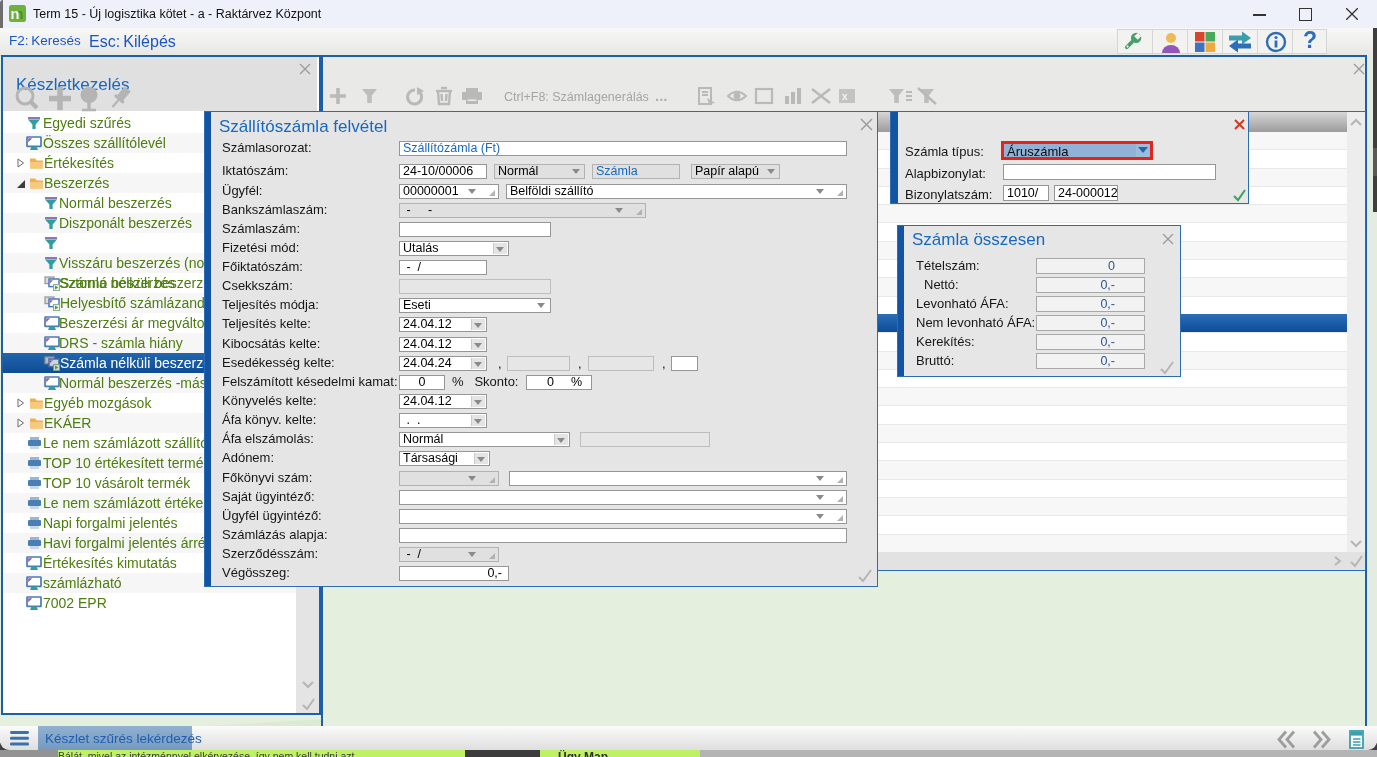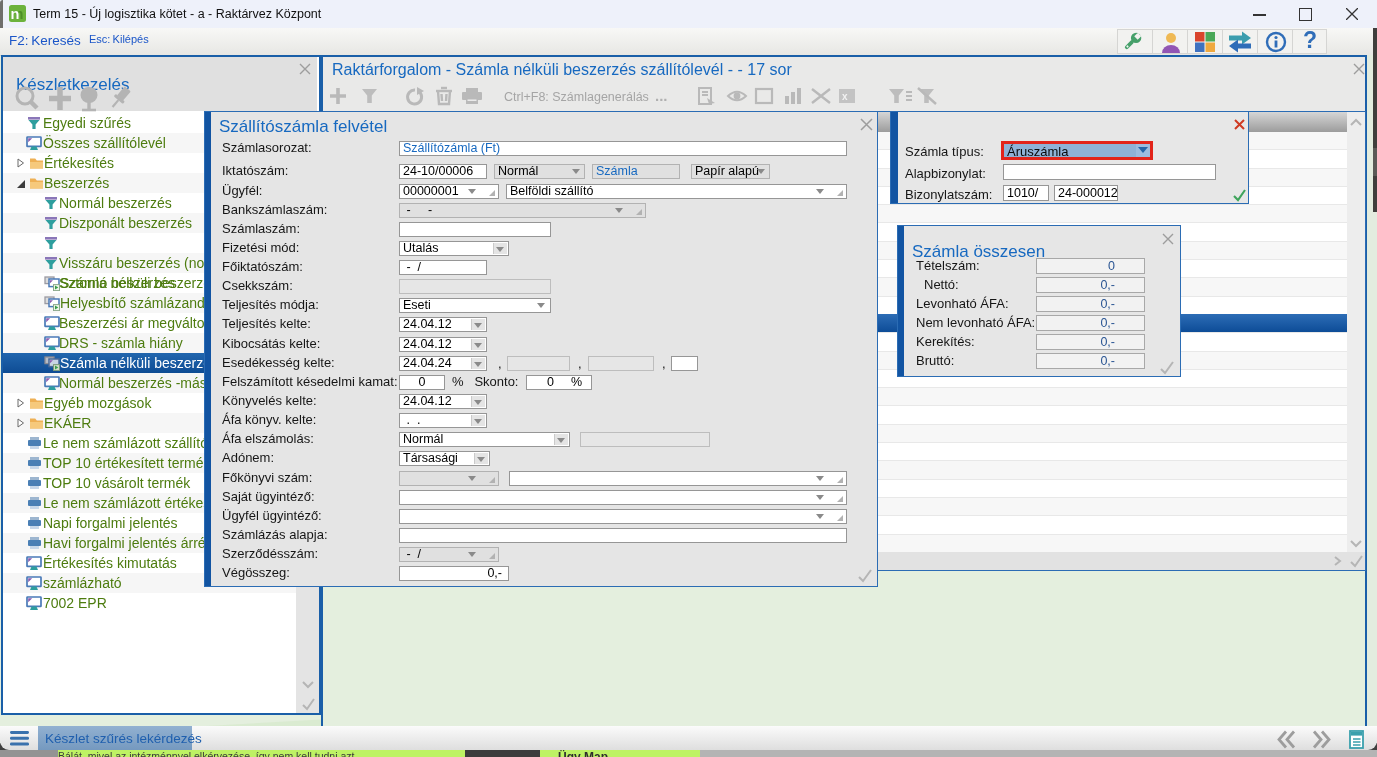--- a/index.html
+++ b/index.html
@@ -30,21 +30,21 @@
     </svg>
 <div class="ab" style="left:33px;top:7px;font-size:12.5px;color:#111;">Term 15 - Új logisztika kötet - a - Raktárvez Központ</div>
 <div class="ab" style="left:1253px;top:14px;width:13px;height:1.5px;background:#333;"></div>
 <div class="ab" style="left:1299px;top:8px;width:11px;height:11px;border:1.4px solid #333;"></div>
 <svg class="ab" style="left:1346px;top:8px;" width="12" height="12">
       <path d="M0,0 L12,12 M12,0 L0,12" stroke="#333" stroke-width="1.3"></path>
     </svg>
 
 <div class="ab" style="left:0;top:28px;width:1377px;height:27px;background:linear-gradient(#f8f8f6,#e7e7e4);border-bottom:1px solid #d2d2d0;"></div>
 <div class="ab" style="left:9px;top:33px;font-size:13.5px;color:#1b56c8;">F2: Keresés</div>
-<div class="ab" style="left:89px;top:33px;font-size:11px;color:#1b56c8;">Esc: Kilépés</div>
+<div class="ab" style="left:89px;top:33px;font-size:16px;color:#1b56c8;">Esc: Kilépés</div>
 
 <div id="topicons">
   <div class="ab" style="left:1117px;top:29px;width:210px;height:25px;background:#f2f2f0;border:1px solid #d5d5d3;box-sizing:border-box;"></div>
   <div class="ab" style="left:1152px;top:30px;width:1px;height:23px;background:#d5d5d3;"></div>
   <div class="ab" style="left:1187px;top:30px;width:1px;height:23px;background:#d5d5d3;"></div>
   <div class="ab" style="left:1222px;top:30px;width:1px;height:23px;background:#d5d5d3;"></div>
   <div class="ab" style="left:1257px;top:30px;width:1px;height:23px;background:#d5d5d3;"></div>
   <div class="ab" style="left:1292px;top:30px;width:1px;height:23px;background:#d5d5d3;"></div>
   <svg class="ab" style="left:1121px;top:30px;" width="23" height="23">
         <g transform="rotate(45 11.5 11.5)" fill="#46a06a">
@@ -313,21 +313,20 @@
   <svg class="ab" style="left:298px;top:623px;" width="14" height="10">
         <polyline points="2,2 7,7 12,2" class="chev"></polyline>
       </svg>
   <svg class="ab" style="left:298px;top:640px;" width="15" height="14">
         <polyline points="2,8 6,12 13,2" class="chev"></polyline>
       </svg>
 </div>
 
 <div class="ab" style="left:321px;top:55px;width:1046px;height:671px;border:2px solid #1a5fa8;border-bottom:none;box-sizing:border-box;background:#e4efde;">
   <div class="ab" style="left:0;top:0;width:1042px;height:56px;background:#e9e9e8;"></div>
-  <div class="ab" style="left:9px;top:4px;font-size:16px;color:#1769c0;white-space:nowrap;">Raktárforgalom - Számla nélküli beszerzés szállítólevél - - 17 sor</div>
   <svg class="ab" style="left:1030px;top:6px;" width="12" height="12">
         <path d="M1,1 L11,11 M11,1 L1,11" stroke="#9d9d9d" stroke-width="1.4"></path>
       </svg>
   <div id="mtoolbar">
     <svg class="ab" style="left:6px;top:29px;" width="620" height="22" fill="none" stroke="#b9b9b9">
       <path d="M9,2 L9,18 M1,10 L17,10" stroke-width="3.6"></path>
       <path d="M33,3 L48,3 L42.8,9.5 L42.8,17 L38.2,17 L38.2,9.5 z" fill="#bdbdbd" stroke="none"></path>
       <path d="M86,4 a7,7 0 1 0 4.5,2" stroke-width="3"></path>
           <path d="M88,1 L95,5 L88,9 z" fill="#b9b9b9" stroke="none"></path>
       <g stroke-width="2.4">
@@ -408,21 +407,21 @@
   <svg class="ab" style="left:655px;top:6px;" width="13" height="13">
         <path d="M1,1 L12,12 M12,1 L1,12" stroke="#9d9d9d" stroke-width="1.5"></path>
       </svg>
   <div id="dlgbody">
     <div class="lbl" style="left:17px;top:28px;">Számlasorozat:</div>
         <div class="fld" style="left:194px;top:29px;width:448px;color:#1769c0;">Szállítózámla (Ft)</div>
     <div class="lbl" style="left:17px;top:51px;">Iktatószám:</div>
         <div class="fld" style="left:194px;top:52px;width:88px;">24-10/00006</div>
         <div class="fld fldg" style="left:289px;top:52px;width:91px;">Normál<span class="dd" style="right:4px;top:4px;"></span></div>
         <div class="fld fldg" style="left:387px;top:52px;width:88px;color:#1769c0;">Számla</div>
-        <div class="fld fldg" style="left:486px;top:52px;width:79px;">Papír alapú<span class="dd" style="right:4px;top:4px;"></span></div>
+        <div class="fld fldg" style="left:486px;top:52px;width:89px;">Papír alapú<span class="dd" style="right:4px;top:4px;"></span></div>
     <div class="lbl" style="left:17px;top:71px;">Ügyfél:</div>
         <div class="fld" style="left:194px;top:72px;width:100px;">00000001<span class="dd" style="right:22px;top:4px;"></span><span class="cr" style="right:3px;bottom:2px;"></span></div>
         <div class="fld" style="left:301px;top:72px;width:341px;">Belföldi szállító<span class="dd" style="right:22px;top:4px;"></span><span class="cr" style="right:3px;bottom:2px;"></span></div>
     <div class="lbl" style="left:17px;top:90px;">Bankszámlaszám:</div>
         <div class="fld fldg" style="left:194px;top:91px;width:247px;">&nbsp;-&nbsp;&nbsp;&nbsp;&nbsp;&nbsp;-<span class="dd" style="right:22px;top:4px;"></span><span class="cr" style="right:3px;bottom:2px;"></span></div>
     <div class="lbl" style="left:17px;top:109px;">Számlaszám:</div>
         <div class="fld" style="left:194px;top:110px;width:152px;"></div>
     <div class="lbl" style="left:17px;top:128px;">Fizetési mód:</div>
         <div class="fld" style="left:194px;top:129px;width:110px;">Utalás<span class="ddbtn">
             <span class="dd"></span>
@@ -522,21 +521,21 @@
   <div class="lbl" style="left:14px;top:75px;">Bizonylatszám:</div>
   <div class="fld" style="left:112px;top:73px;width:46px;height:16px;line-height:14px;">1010/</div>
   <div class="fld" style="left:163px;top:73px;width:64px;height:16px;line-height:14px;">24-000012</div>
   <svg class="ab" style="left:341px;top:76px;" width="15" height="14">
         <polyline points="2,8 6,12 13,2" stroke="#3fa45c" stroke-width="2.1" fill="none"></polyline>
       </svg>
 </div>
 
 <div class="ab" style="left:897px;top:225px;width:284px;height:152px;background:#e6e6e6;border:1px solid #2b6cb4;box-sizing:border-box;">
   <div class="ab" style="left:0;top:0;width:6px;height:150px;background:#1254a2;"></div>
-  <div class="ttl" style="left:14px;top:16px;">Számla összesen</div>
+  <div class="ttl" style="left:14px;top:4px;">Számla összesen</div>
   <svg class="ab" style="left:264px;top:7px;" width="12" height="12">
         <path d="M1,1 L11,11 M11,1 L1,11" stroke="#9d9d9d" stroke-width="1.4"></path>
       </svg>
   <div id="sumrows">
         <div class="lbl" style="left:18px;top:32px;font-size:13px;">Tételszám:</div>
         <div class="fld" style="left:138px;top:32px;width:109px;height:16px;line-height:14px;background:#f2f2f2;border-color:#a8a8a8;text-align:right;padding-right:29px;color:#2a5593;">0</div>
         <div class="lbl" style="left:18px;top:51px;font-size:13px;margin-left:8px;">Nettó:</div>
         <div class="fld" style="left:138px;top:51px;width:109px;height:16px;line-height:14px;background:#f2f2f2;border-color:#a8a8a8;text-align:right;padding-right:29px;color:#2a5593;">0,-</div>
         <div class="lbl" style="left:18px;top:70px;font-size:13px;">Levonható ÁFA:</div>
         <div class="fld" style="left:138px;top:70px;width:109px;height:16px;line-height:14px;background:#f2f2f2;border-color:#a8a8a8;text-align:right;padding-right:29px;color:#2a5593;">0,-</div>

